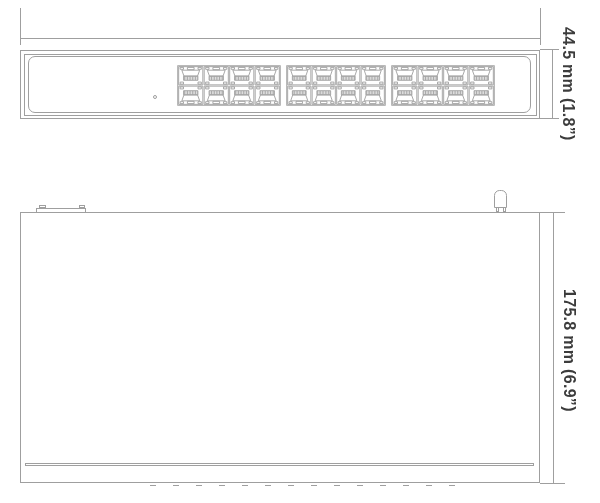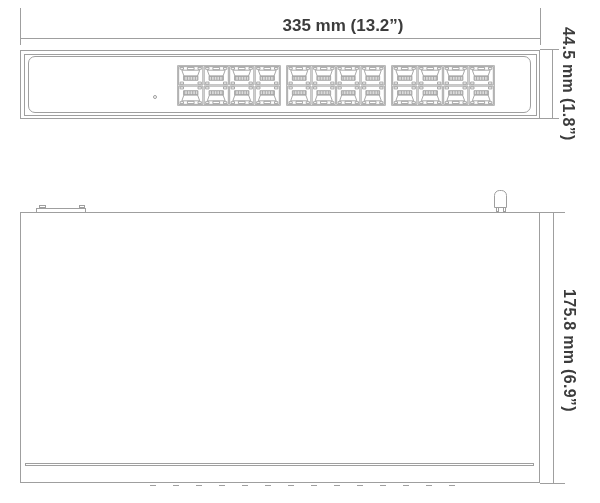--- a/index.html
+++ b/index.html
@@ -34,21 +34,20 @@
   }
 </style>
 </head>
 <body style="--line: #9f9f9f; --text: #3c3c3c; --bg: #ffffff;">
 
 <div class="view">
 
   <div class="lv" style="left:20px;top:8px;height:37px;"></div>
   <div class="lv" style="left:539.5px;top:8px;height:37px;"></div>
   <div class="lh" style="left:20px;top:38px;width:520px;"></div>
-  <div class="dim-label" style="left:270px;top:17px;width:146px;">335 mm (13.2”)</div>
 
   <div class="box" style="left:20px;top:50px;width:520px;height:69px;"></div>
   <div class="box thin" style="left:23.5px;top:54px;width:513px;height:61.5px;"></div>
   <div class="box thin" style="left:28px;top:56px;width:503px;height:57px;border-radius:7px;"></div>
   <div class="box thin" style="left:153px;top:95px;width:4px;height:4px;border-radius:50%;"></div>
 
   <svg class="port-group" width="104" height="41" style="left:177px;top:65px;">
       <rect x="0.75" y="0.75" width="102.5" height="39.5" class="st"></rect>
       <g transform="translate(1,1) scale(0.9807692307692307,0.9285714285714286)">
         <path d="M0.7,0.7 H25.3 V20.3 H0.7 Z" class="st"></path>

